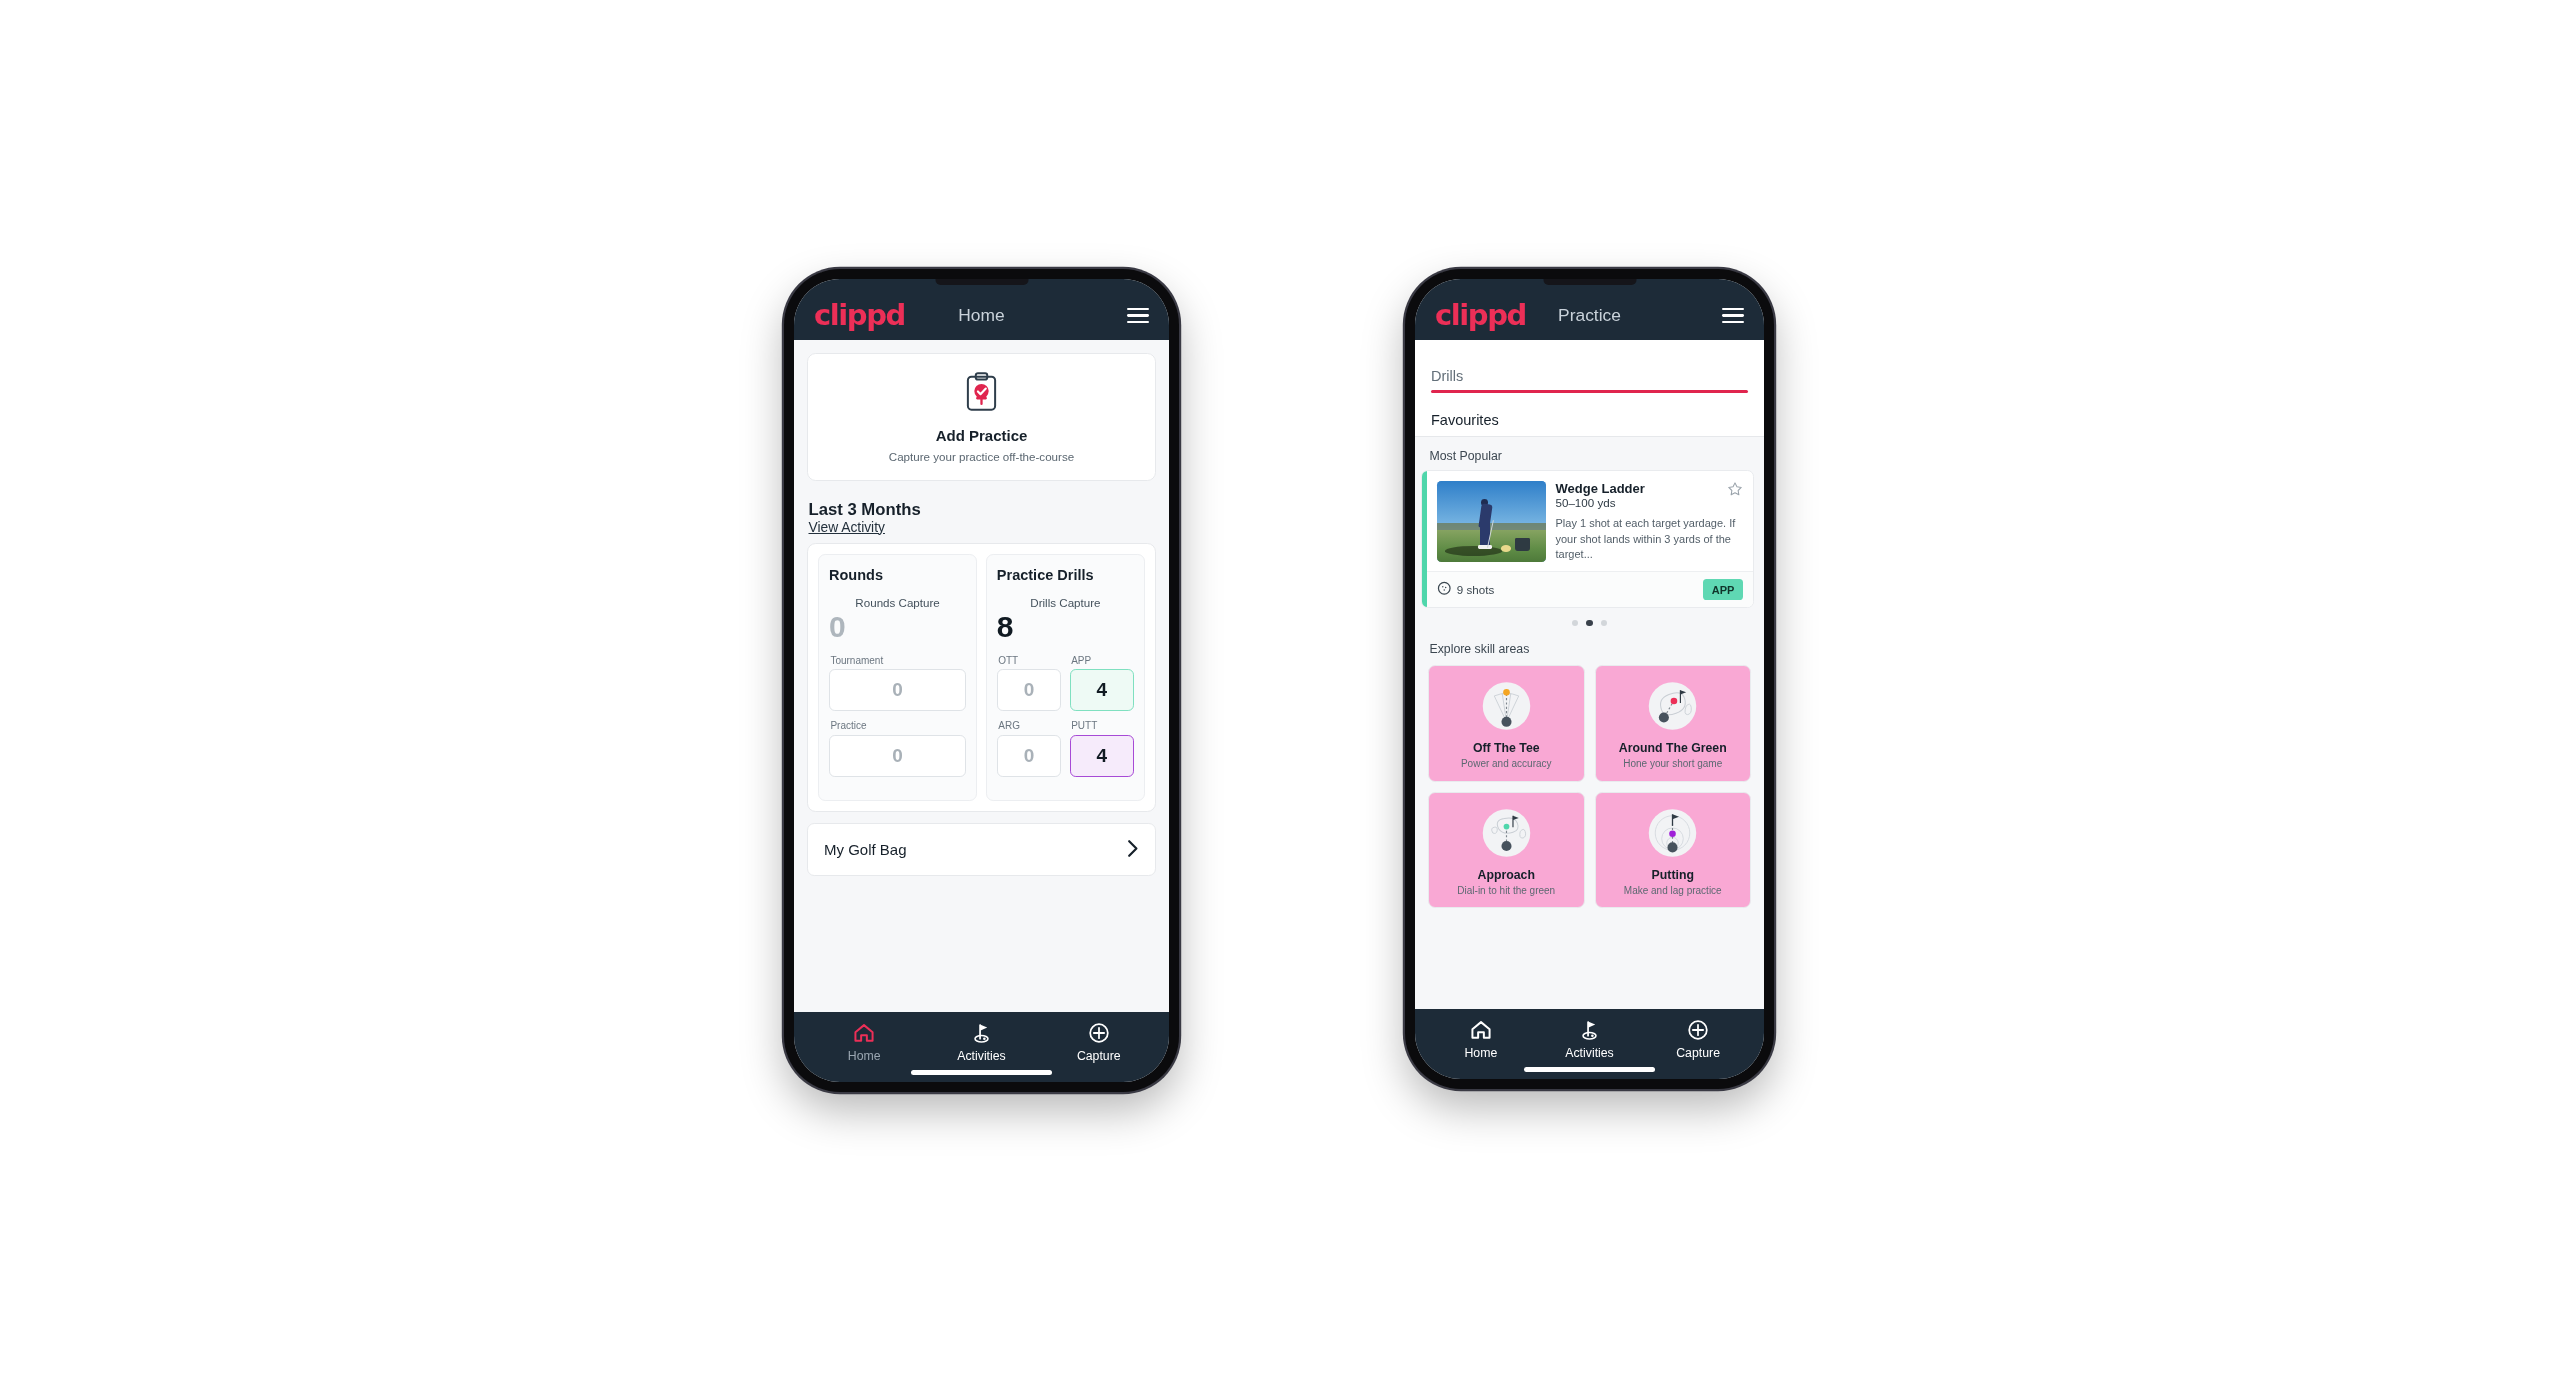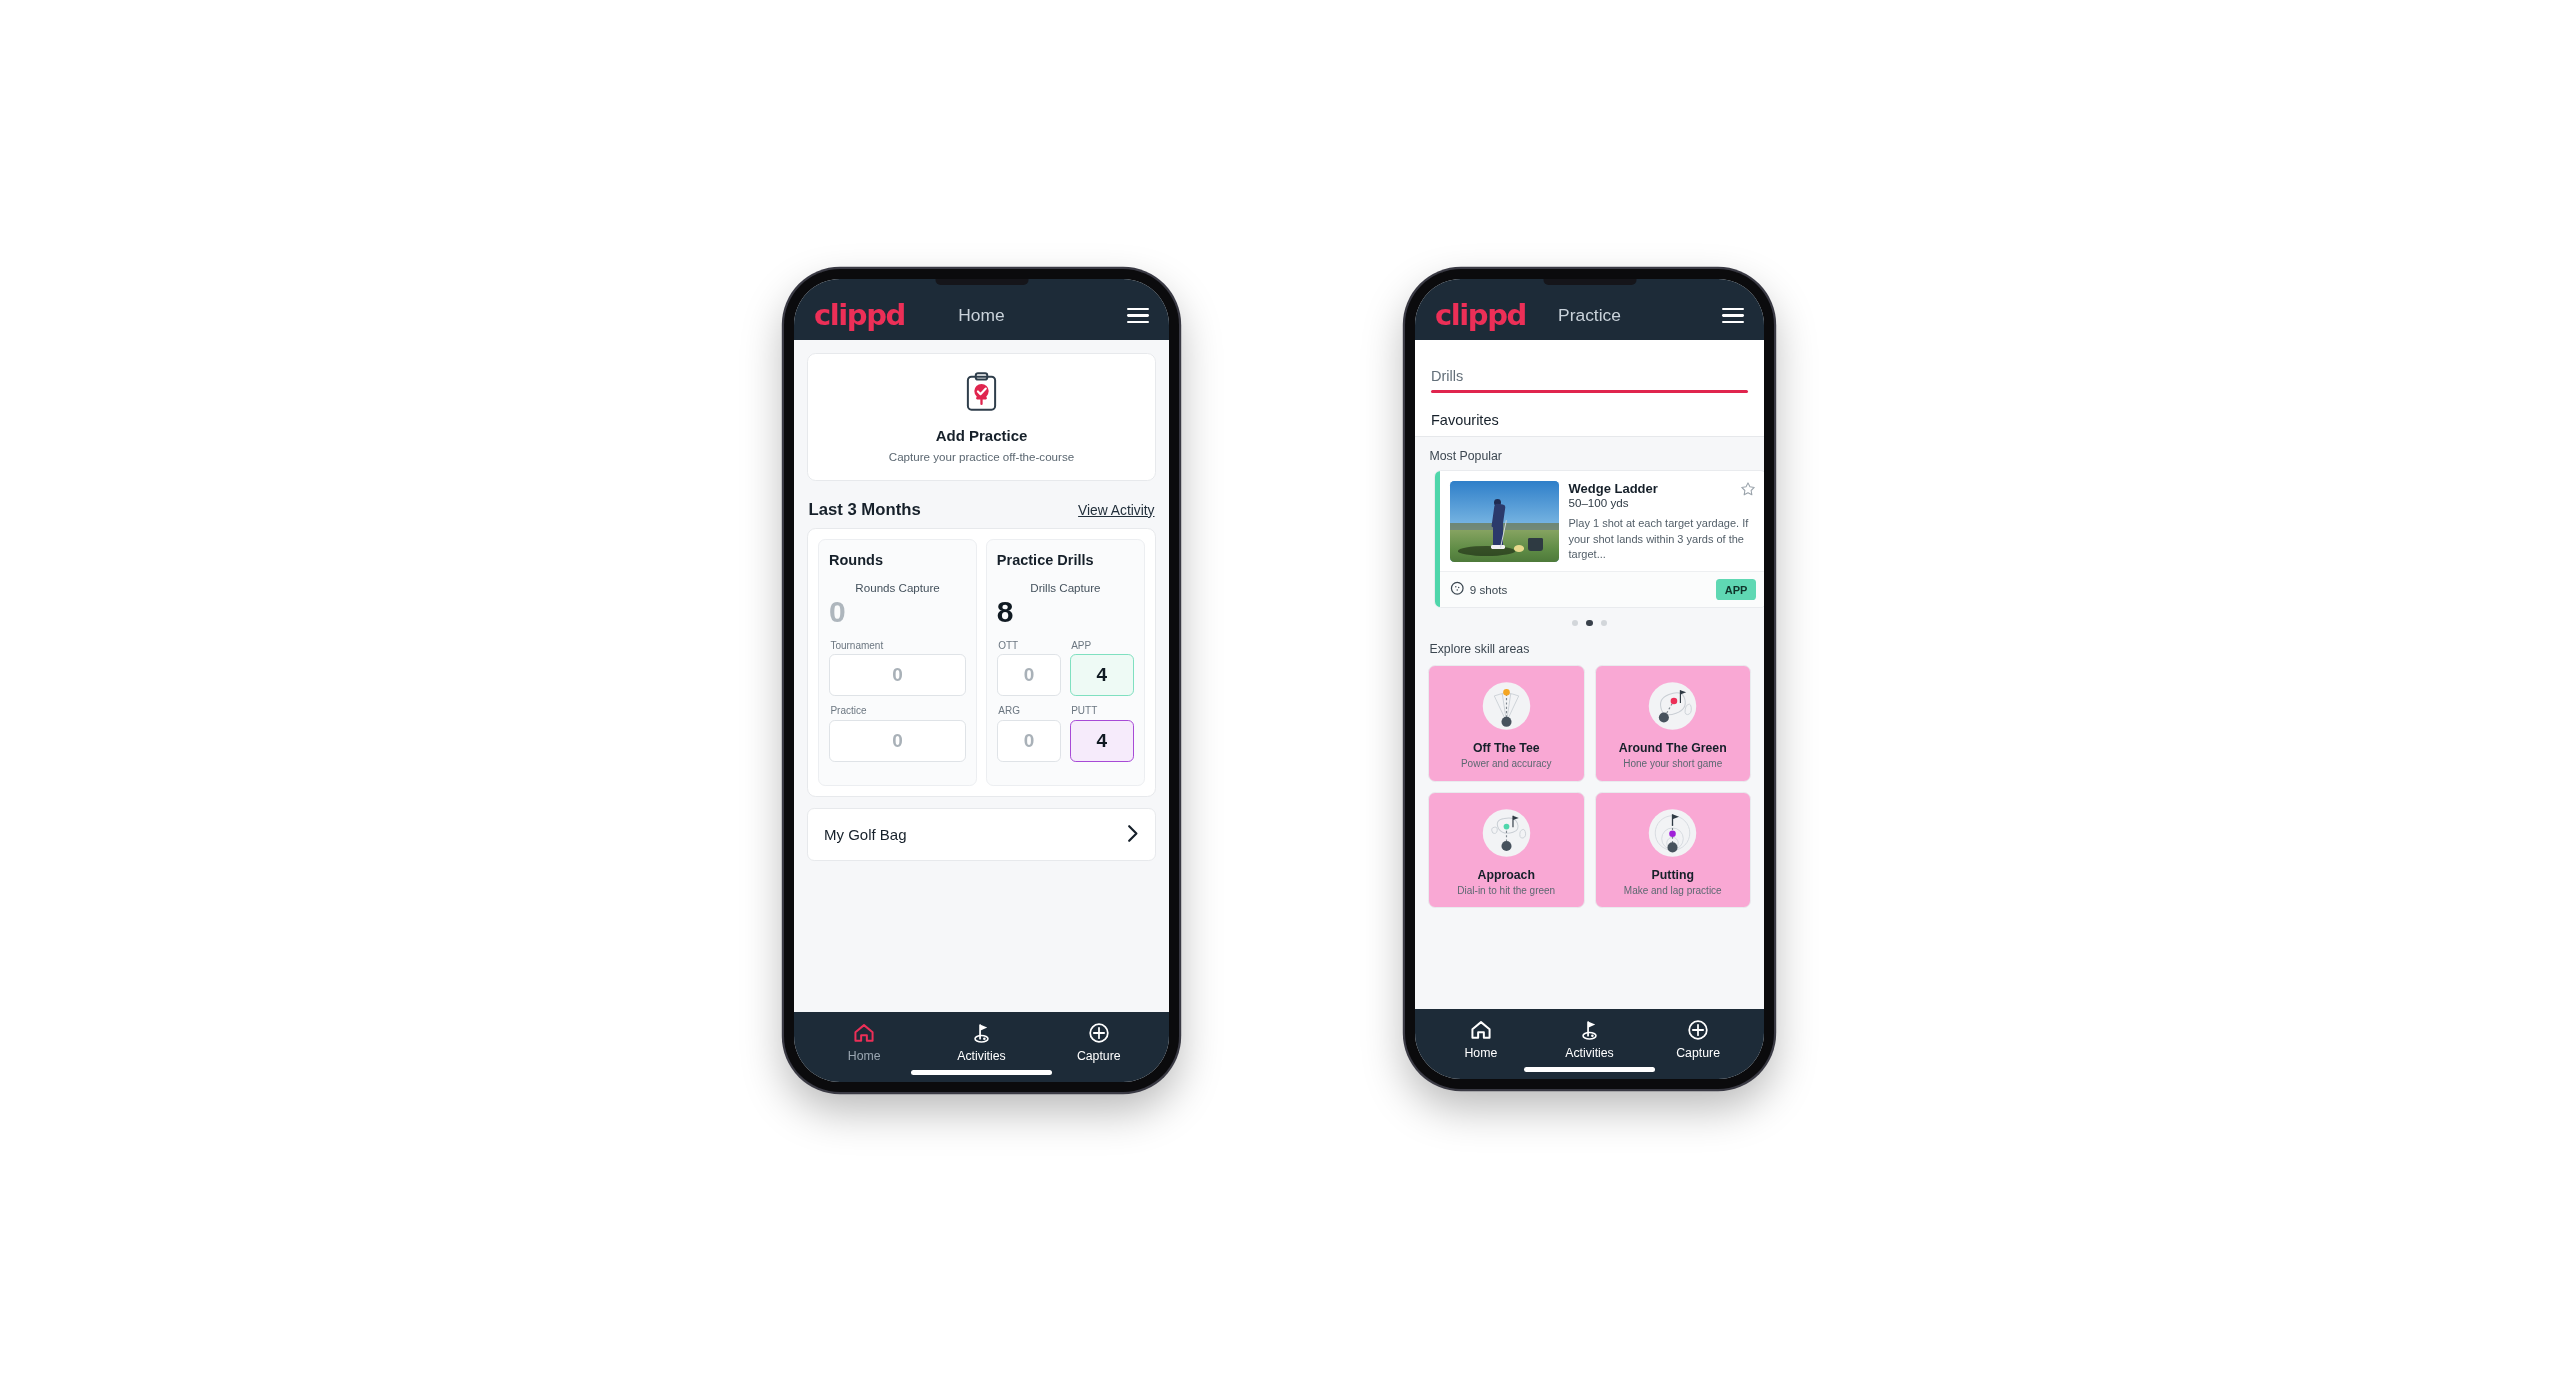--- a/index.html
+++ b/index.html
@@ -37,21 +37,21 @@
 
   
   .qa-row { display: flex; gap: 13px; padding: 13px 13px 0 13px; }
   .qa-card { flex: 1; background: #fff; border: 0.7px solid #e7e9ec; border-radius: 8.7px;
              padding: 16px 7.2px 14.5px; text-align: center; }
   .qa-icon { height: 45px; display: flex; align-items: center; justify-content: center; margin-bottom: 11.6px; }
   .qa-title { font-size: 15px; font-weight: 700; color: #16202a; margin-bottom: 5.8px; }
   .qa-sub { font-size: 11.6px; color: #5b6771; line-height: 1.35; }
 
   
-  .sec-head { display: flex; align-items: baseline; justify-content: space-between; padding: 19px 14.5px 8.7px; }
+  .sec-head { display: flex; align-items: baseline; justify-content: space-between; padding: 19px 14.5px 8.7px; flex-direction: column; }
   .sec-title { font-size: 16.7px; font-weight: 700; color: #16202a; }
   .sec-link { font-size: 13.8px; color: #23303c; text-decoration: underline; cursor: pointer; }
 
   
   .stats-card { margin: 0 13px; background: #fff; border: 0.7px solid #e7e9ec; border-radius: 8.7px;
                 display: flex; padding: 10px; gap: 8.7px; }
   .stat-col { flex: 1; background: #fafbfc; border: 0.7px solid #eceef1; border-radius: 7.2px; padding: 11.6px 10px 14.5px; }
   .stat-h { font-size: 14.5px; font-weight: 700; color: #16202a; margin-bottom: 13px; }
   .stat-cap { font-size: 11.6px; color: #44515c; margin-bottom: 1.4px; text-align: center; }
   .stat-big { font-size: 30px; font-weight: 700; line-height: 1.15; margin-bottom: 10px; }
@@ -86,21 +86,21 @@
 
   
   .tabs { background: #fff; display: flex; gap: 19px; padding: 28px 16px 0; border-bottom: 0.7px solid #e6e8eb; flex-direction: column; }
   .tab { font-size: 14.5px; padding-bottom: 8.7px; cursor: pointer; color: #16202a; position: relative; }
   .tab.muted { color: #636f79; }
   .tab.active::after { content: ""; position: absolute; left: 0; right: 0; bottom: -0.7px;
                        height: 2.9px; background: #e0254e; border-radius: 2.2px; }
   .p-sec-label { font-size: 12.3px; color: #3c4751; padding: 11.6px 14.5px 7.2px; }
 
   
-  .carousel { position: relative; padding: 0 19px; display: flex; gap: 10px; overflow: hidden; align-items: flex-end; }
+  .carousel { position: relative; padding: 0 6px; display: flex; gap: 10px; overflow: hidden; align-items: flex-end; }
   .drill-card { flex: 0 0 333px; background: #fff; border: 0.7px solid #e9ebee; border-radius: 6.5px;
                 overflow: hidden; display: flex; position: relative; flex-direction: column; }
   .accent { position: absolute; left: 0; top: 0; bottom: 0; width: 5px; background: #4fd6ab; }
   .drill-top { display: flex; padding: 10px 10px 8.7px 14.5px; gap: 10px; }
   .thumb { flex: 0 0 109px; height: 81px; border-radius: 4.3px; overflow: hidden; position: relative; background: #7fb5e0; }
   .sky { position: absolute; inset: 0; background: linear-gradient(#2f7fc9 0%, #78b5e2 55%, #9fcbec 62%); }
   .treeline { position: absolute; left: 0; right: 0; top: 52%; height: 14%; background: #6d7f63; opacity: .85; }
   .fairway { position: absolute; left: 0; right: 0; bottom: 0; height: 40%;
              background: linear-gradient(#86a361, #5f8c46 60%, #4e7a3a); }
   .shadow-blob { position: absolute; left: 8%; bottom: 8%; width: 52%; height: 12%;

